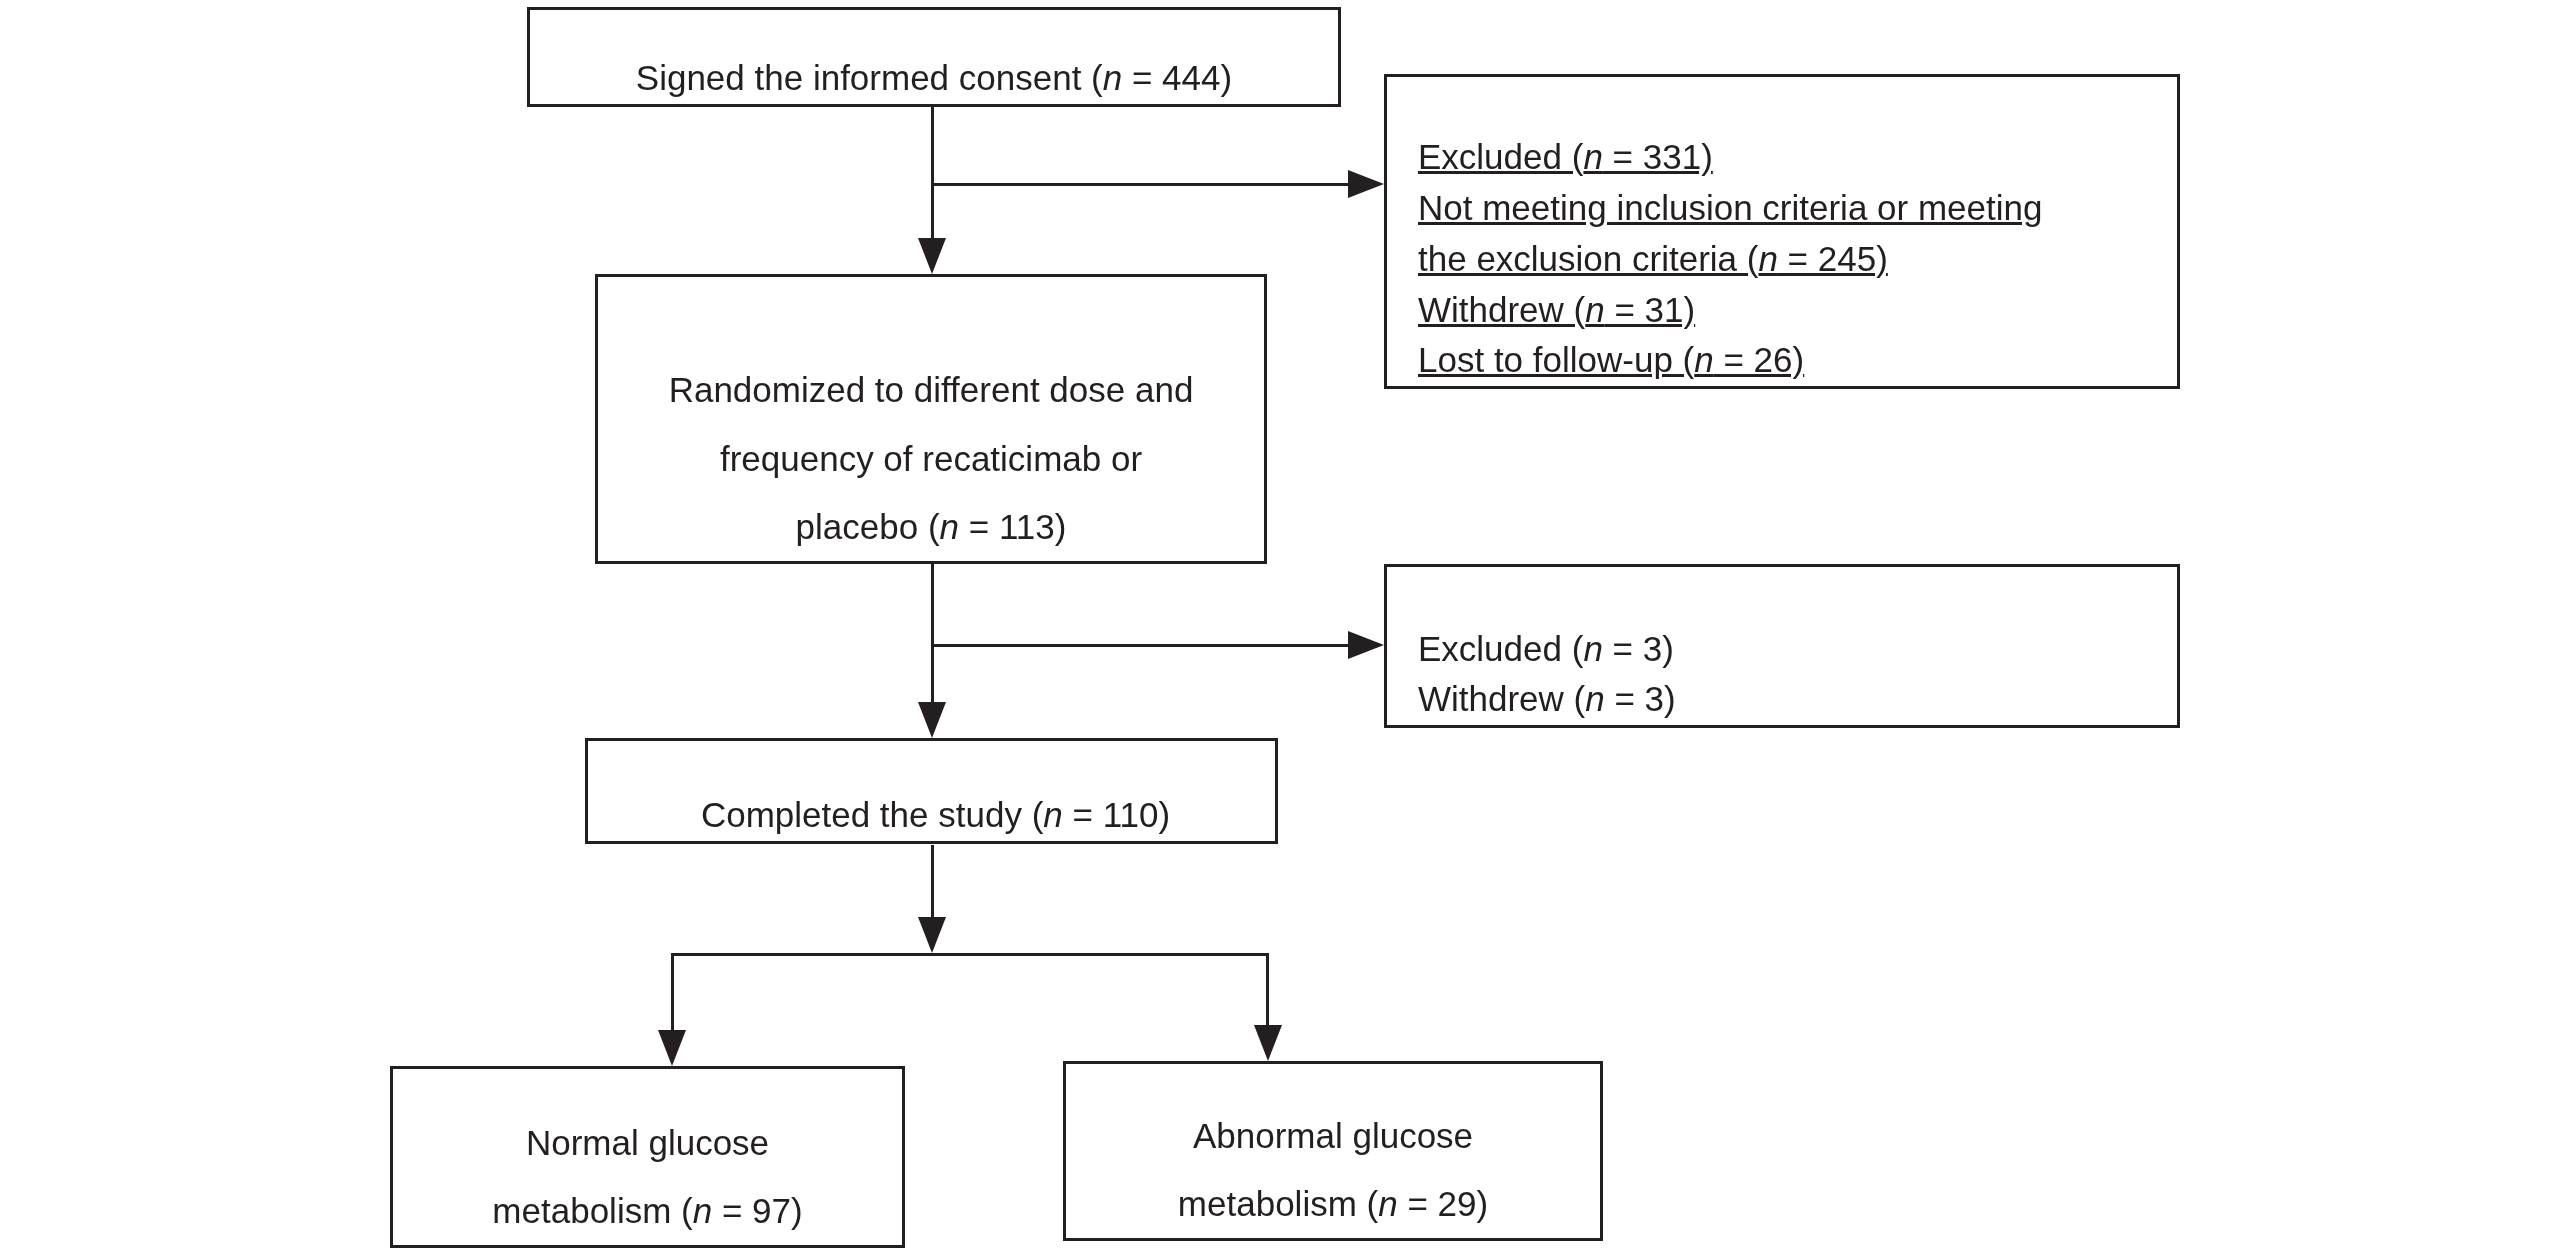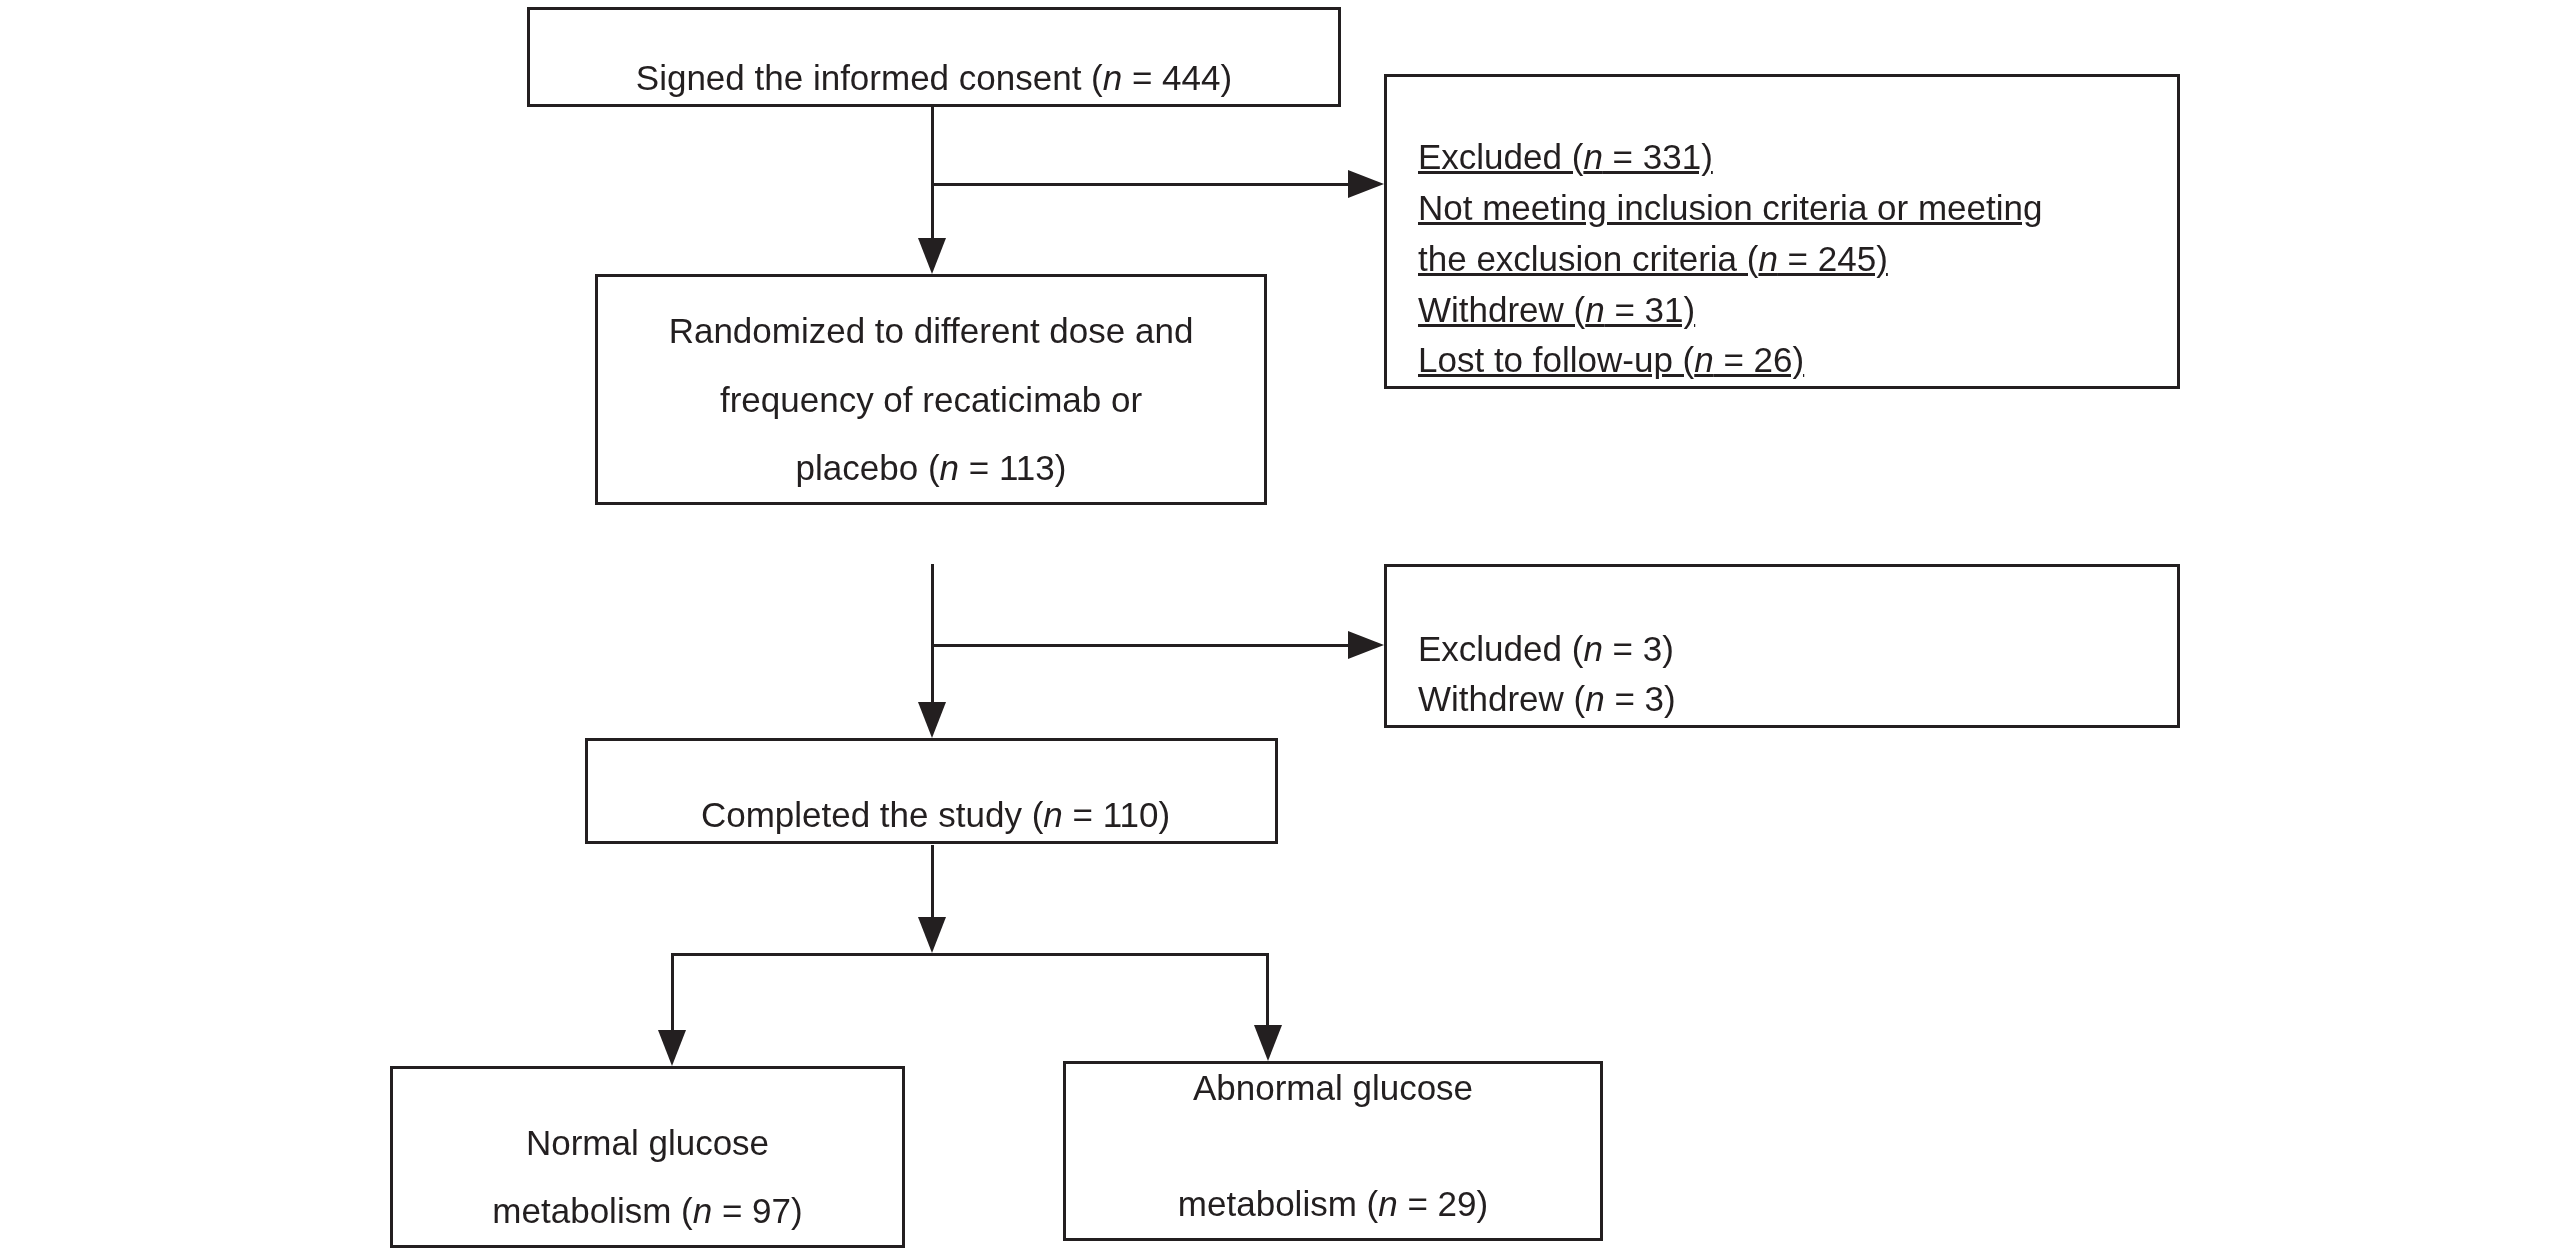--- a/index.html
+++ b/index.html
@@ -17,25 +17,25 @@
        background:var(--bg);display:flex;flex-direction:column;justify-content:flex-end;
        font-size:35px;line-height:1.45;color:var(--text);}
   .box.center{align-items:center;text-align:center;}
   .box.left{align-items:flex-start;text-align:left;padding-left:31px;padding-right:8.2px;}
   .box.wide .bline{line-height:1.95;}
   .bline{white-space:nowrap;}
   .it{font-style:italic;}
 
   #box-signed_consent   {left:527px;  top:6.5px;    width:814px; height:100px;}
   #box-excluded_1       {left:1384px; top:74px;   width:796px; height:315px;text-decoration:underline;}
-  #box-randomized       {left:595px;  top:274px;  width:672px; height:231px;}
+  #box-randomized       {left:595px;  top:274px;  width:672px; height:290px;}
   #box-excluded_2       {left:1384px; top:564px;  width:796px; height:164px;}
   #box-completed        {left:585px;  top:738px;  width:693px; height:106px;padding-left:8px;}
   #box-normal_glucose   {left:390px;  top:1066px; width:515px; height:182px;}
-  #box-abnormal_glucose {left:1063px; top:1061px; width:540px; height:180px;gap:48px;}
+  #box-abnormal_glucose {left:1063px; top:1061px; width:540px; height:180px;}
 
   
   .vline{position:absolute;width:2.5px;background:var(--stroke);}
   .hline{position:absolute;height:2.5px;background:var(--stroke);}
   .arr-down{position:absolute;width:0;height:0;
             border-left:14px solid transparent;border-right:14px solid transparent;
             border-top:36px solid var(--stroke);}
   .arr-right{position:absolute;width:0;height:0;
              border-top:14px solid transparent;border-bottom:14px solid transparent;
              border-left:36px solid var(--stroke);}

